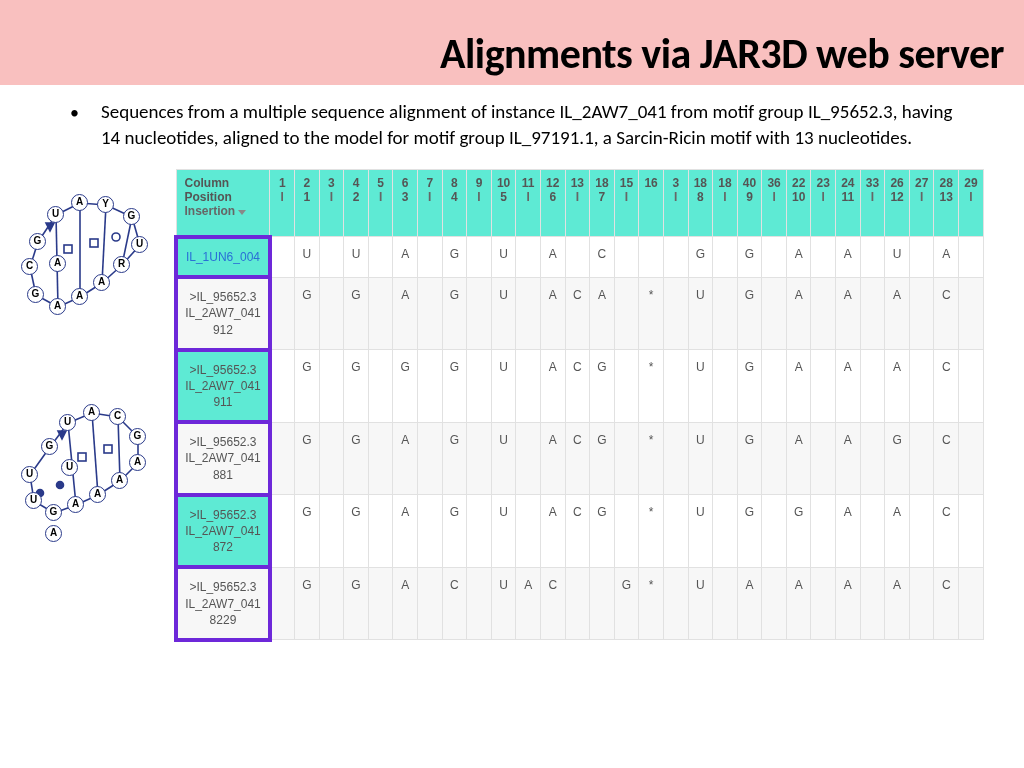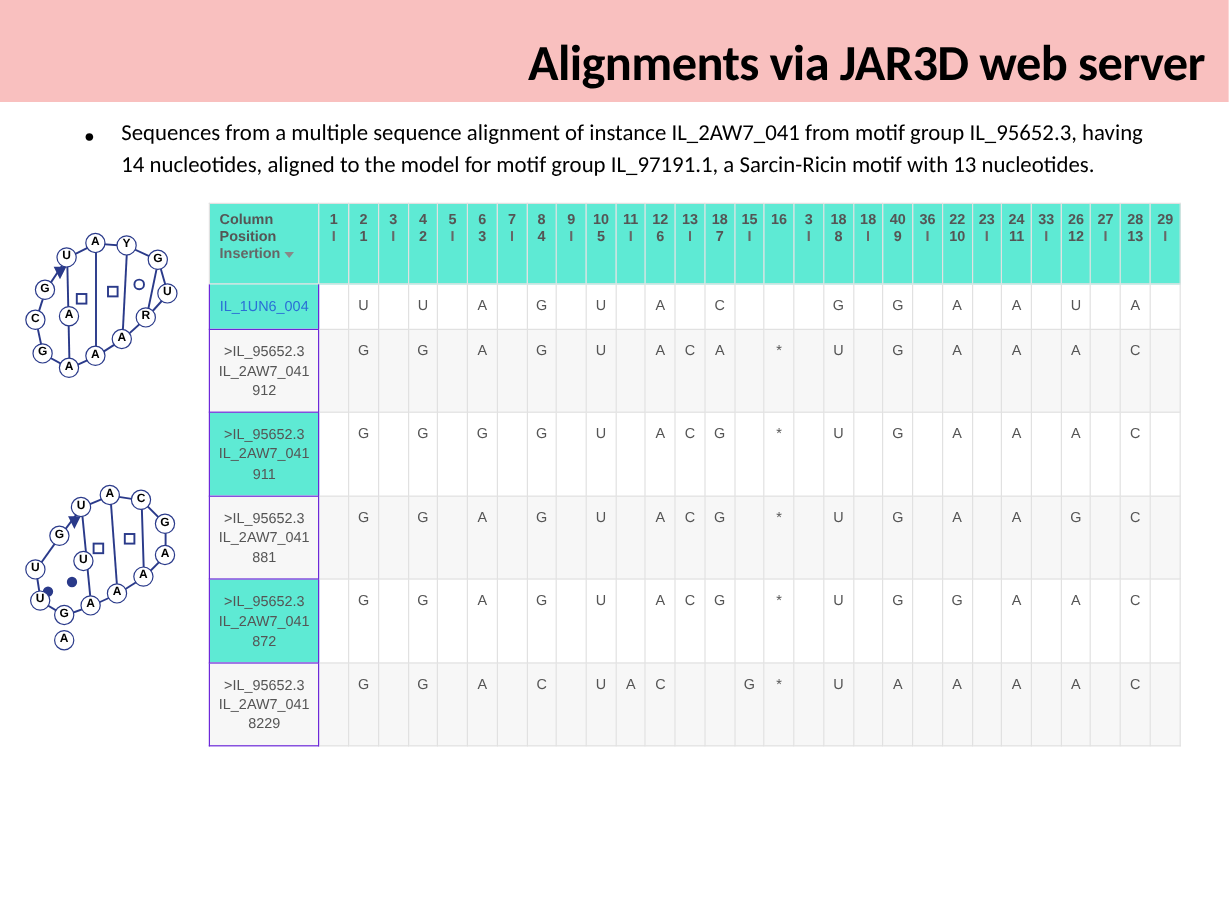--- a/index.html
+++ b/index.html
@@ -103,21 +103,21 @@
   table.align tbody tr:nth-child(even) th.rowlabel {
     background: #f7f7f7;
   }
   table.align tbody th.rowlabel {
     font-weight: 400;
     color: #555;
     padding: 10px 6px;
     text-align: center;
     line-height: 1.35;
     width: 82px;
-    border: 1px solid #6d28d9;
+    border: 4px solid #6d28d9;
   }
   table.align tbody th.rowlabel.link {
     color: #2a6fd6;
   }
   .tri {
     display:inline-block;
     width:0;height:0;
     border-left:4px solid transparent;
     border-right:4px solid transparent;
     border-top:5px solid #888;

